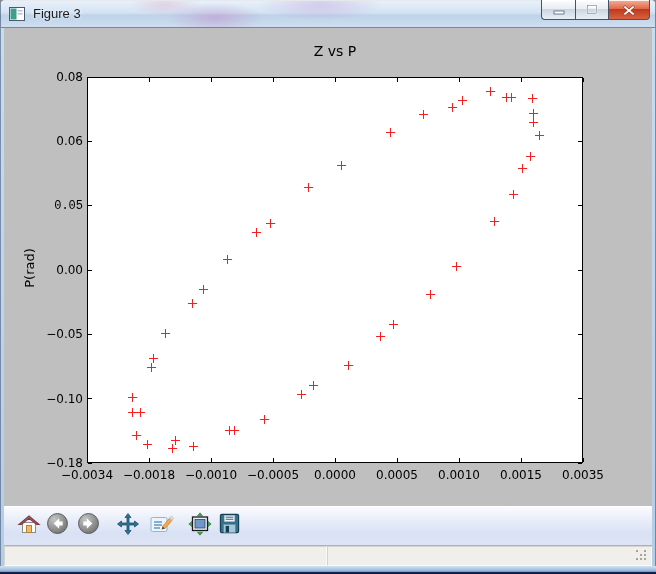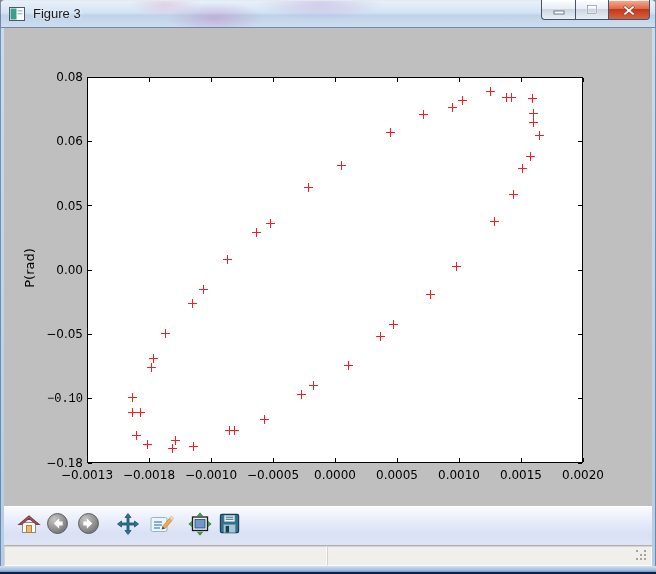--- a/index.html
+++ b/index.html
@@ -117,25 +117,26 @@
           <path d="M4 2.5 L8 6 L12 2.5 L13.8 4.2 L9.8 7.5 L13.8 10.8 L12 12.5 L8 9 L4 12.5 L2.2 10.8 L6.2 7.5 L2.2 4.2 Z" fill="#ffffff" stroke="#7e2714" stroke-width="0.7"></path>
         </svg>
       </div>
     </div>
   </div>
 
   <div class="side-border left"></div>
   <div class="side-border right"></div>
 
   <div class="canvas" id="canvas">
+    <div class="chart-title">Z vs P</div>
     <div class="plot-area"></div>
     <div class="ylabel">P(rad)</div>
   <div class="tick" style="left: 82.5px; top: 430px; width: 1px; height: 4px;"></div>
       <div class="tick" style="left: 82.5px; top: 50px; width: 1px; height: 4px;"></div>
-      <div class="xtick-label" style="left: 52px; top: 440px;">−0.0013</div>
+      <div class="xtick-label" style="left: 52px; top: 440px;">−0.0034</div>
       <div class="tick" style="left: 144.5px; top: 430px; width: 1px; height: 4px;"></div>
       <div class="tick" style="left: 144.5px; top: 50px; width: 1px; height: 4px;"></div>
       <div class="xtick-label" style="left: 114px; top: 440px;">−0.0018</div>
       <div class="tick" style="left: 206.5px; top: 430px; width: 1px; height: 4px;"></div>
       <div class="tick" style="left: 206.5px; top: 50px; width: 1px; height: 4px;"></div>
       <div class="xtick-label" style="left: 176px; top: 440px;">−0.0010</div>
       <div class="tick" style="left: 268.5px; top: 430px; width: 1px; height: 4px;"></div>
       <div class="tick" style="left: 268.5px; top: 50px; width: 1px; height: 4px;"></div>
       <div class="xtick-label" style="left: 238px; top: 440px;">−0.0005</div>
       <div class="tick" style="left: 330.5px; top: 430px; width: 1px; height: 4px;"></div>
@@ -145,36 +146,36 @@
       <div class="tick" style="left: 392.5px; top: 50px; width: 1px; height: 4px;"></div>
       <div class="xtick-label" style="left: 362px; top: 440px;">0.0005</div>
       <div class="tick" style="left: 454.5px; top: 430px; width: 1px; height: 4px;"></div>
       <div class="tick" style="left: 454.5px; top: 50px; width: 1px; height: 4px;"></div>
       <div class="xtick-label" style="left: 424px; top: 440px;">0.0010</div>
       <div class="tick" style="left: 516.5px; top: 430px; width: 1px; height: 4px;"></div>
       <div class="tick" style="left: 516.5px; top: 50px; width: 1px; height: 4px;"></div>
       <div class="xtick-label" style="left: 486px; top: 440px;">0.0015</div>
       <div class="tick" style="left: 578.5px; top: 430px; width: 1px; height: 4px;"></div>
       <div class="tick" style="left: 578.5px; top: 50px; width: 1px; height: 4px;"></div>
-      <div class="xtick-label" style="left: 548px; top: 440px;">0.0020</div>
+      <div class="xtick-label" style="left: 548px; top: 440px;">0.0035</div>
       <div class="tick" style="left: 84px; top: 434.5px; width: 4px; height: 1px;"></div>
       <div class="tick" style="left: 574px; top: 434.5px; width: 4px; height: 1px;"></div>
       <div class="ytick-label" style="left: 15px; top: 428px;">−0.18</div>
       <div class="tick" style="left: 84px; top: 370.167px; width: 4px; height: 1px;"></div>
       <div class="tick" style="left: 574px; top: 370.167px; width: 4px; height: 1px;"></div>
-      <div class="ytick-label" style="left: 15px; top: 363.667px; font-family: Liberation Mono, monospace;">−0.10</div>
+      <div class="ytick-label" style="left: 15px; top: 363.667px;">−0.10</div>
       <div class="tick" style="left: 84px; top: 305.833px; width: 4px; height: 1px;"></div>
       <div class="tick" style="left: 574px; top: 305.833px; width: 4px; height: 1px;"></div>
       <div class="ytick-label" style="left: 15px; top: 299.333px;">−0.05</div>
       <div class="tick" style="left: 84px; top: 241.5px; width: 4px; height: 1px;"></div>
       <div class="tick" style="left: 574px; top: 241.5px; width: 4px; height: 1px;"></div>
       <div class="ytick-label" style="left: 15px; top: 235px;">0.00</div>
       <div class="tick" style="left: 84px; top: 177.167px; width: 4px; height: 1px;"></div>
       <div class="tick" style="left: 574px; top: 177.167px; width: 4px; height: 1px;"></div>
-      <div class="ytick-label" style="left: 15px; top: 170.667px;">0.05</div>
+      <div class="ytick-label" style="left: 15px; top: 170.667px; font-family: Liberation Mono, monospace;">0.05</div>
       <div class="tick" style="left: 84px; top: 112.833px; width: 4px; height: 1px;"></div>
       <div class="tick" style="left: 574px; top: 112.833px; width: 4px; height: 1px;"></div>
       <div class="ytick-label" style="left: 15px; top: 106.333px;">0.06</div>
       <div class="tick" style="left: 84px; top: 48.5px; width: 4px; height: 1px;"></div>
       <div class="tick" style="left: 574px; top: 48.5px; width: 4px; height: 1px;"></div>
       <div class="ytick-label" style="left: 15px; top: 42px;">0.08</div>
       <div class="m" style="left: 481.5px; top: 58.6533px;">
         <i class="mh" style="background: rgb(245, 31, 31);"></i>
         <i class="mv" style="background: rgb(245, 31, 31);"></i>
       </div>

